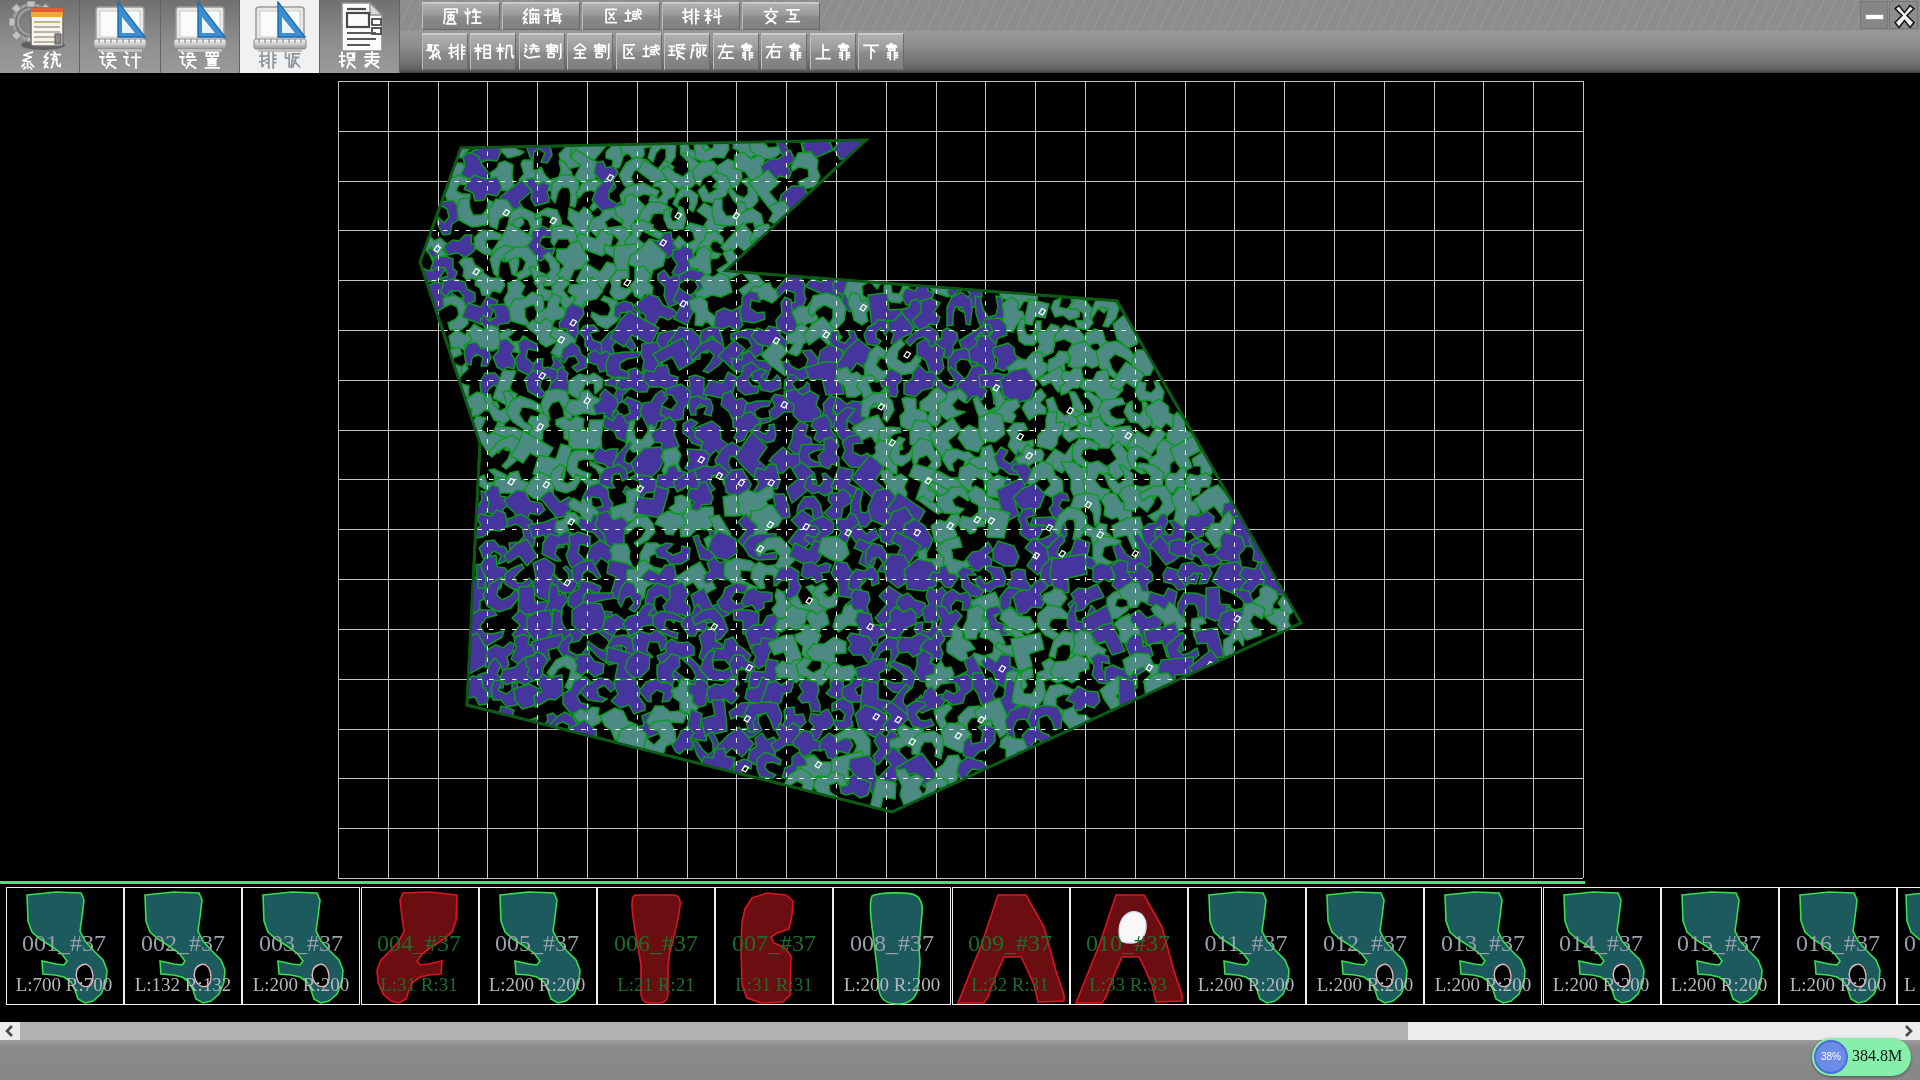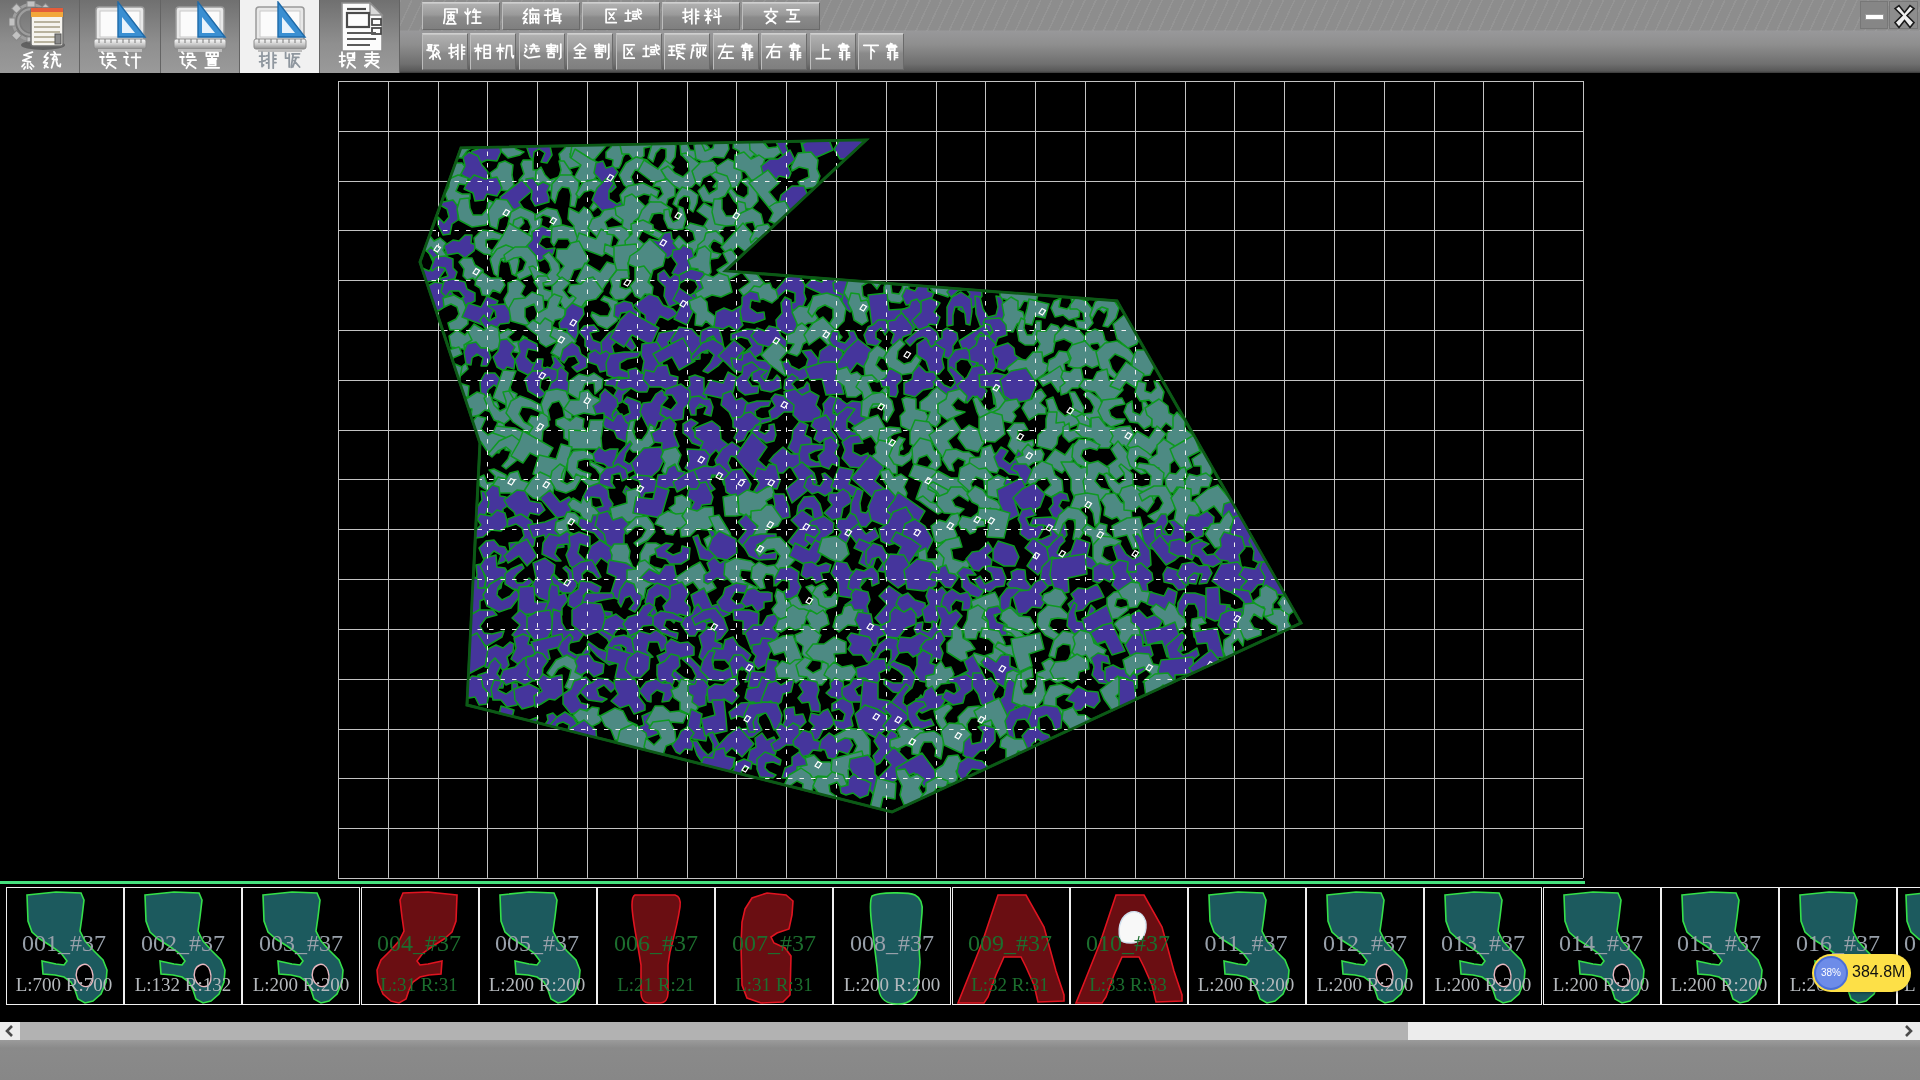--- a/index.html
+++ b/index.html
@@ -13,24 +13,24 @@
 .ibtn.active{background:#f1f1f1}
 .ibtn .ic{position:absolute;left:50%;top:1px;transform:translateX(-50%)}
 .ibtn .lab{position:absolute;left:50%;bottom:0px;transform:translateX(-50%)}
 #canvas{position:absolute;left:0;top:73px}
 #greenline{position:absolute;left:0;top:881px;width:1585px;height:3px;background:#45e27e}
 #strip{position:absolute;left:0;top:884px}
 #sb{position:absolute;left:0;top:1022px;width:1920px;height:18px;background:#ececec}
 #sbthumb{position:absolute;left:20px;top:0;width:1388px;height:18px;background:#b2b2b2}
 .sbarr{position:absolute;top:0}
 #botbar{position:absolute;left:0;top:1040px;width:1920px;height:40px;background:linear-gradient(180deg,#9b9b9b,#8a8a8a 20%,#878787)}
-#pill{position:absolute;left:1812px;top:954px;width:99px;height:38px;background:#fde047;border-radius:19px;box-shadow:0 1px 3px rgba(0,0,0,0.4)}
+#pill{position:absolute;left:1812px;top:1038px;width:99px;height:38px;background:#86efac;border-radius:19px;box-shadow:0 1px 3px rgba(0,0,0,0.4)}
 #pillc{position:absolute;left:2px;top:2px;width:34px;height:34px;border-radius:50%;background:#6d8ce8;border:2px solid #4a6fd8;
  color:#fff;font-size:10px;line-height:30px;text-align:center}
-#pillt{position:absolute;left:40px;top:9px;font-size:16px;color:#111;font-family:Liberation Sans, sans-serif}
+#pillt{position:absolute;left:40px;top:9px;font-size:16px;color:#111;font-family:Liberation Serif, serif}
 </style></head>
 <body>
 <div id="page">
 <svg id="canvas" width="1920" height="810" viewBox="0 70 1920 810">
 <defs>
         <clipPath id="hideclip">
           <polygon points="461,145 866,137 725,268 1117,298 1301,620 892,809 467,702 480,440 420,259"></polygon>
         </clipPath>
       </defs>
 <g stroke="#c3c3c3" stroke-width="1">

